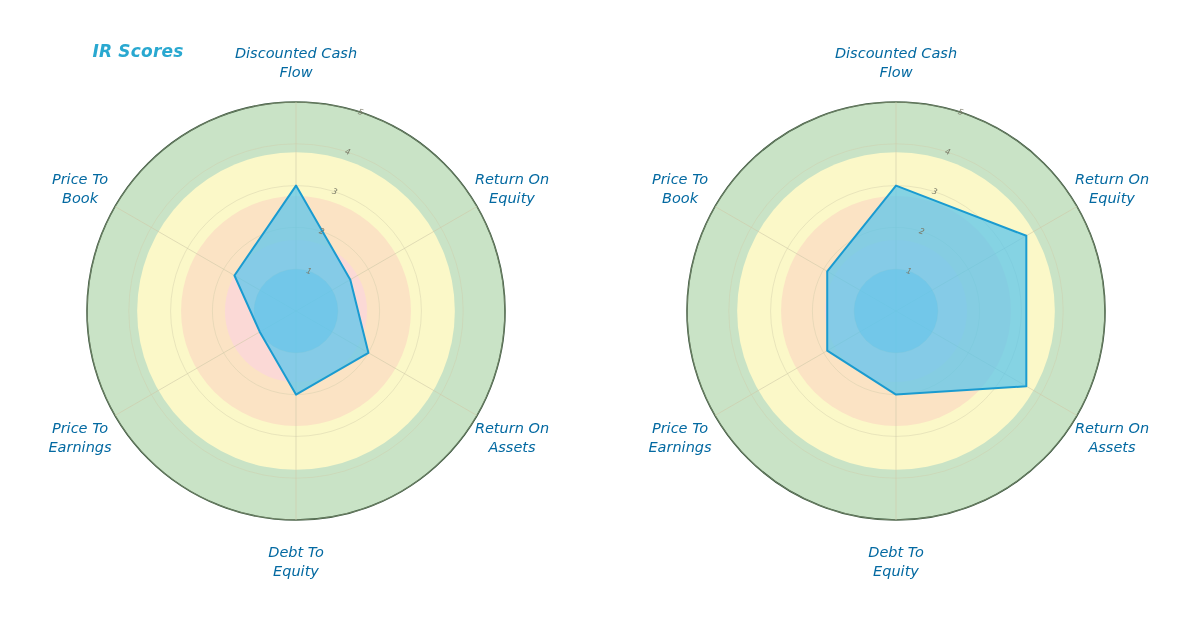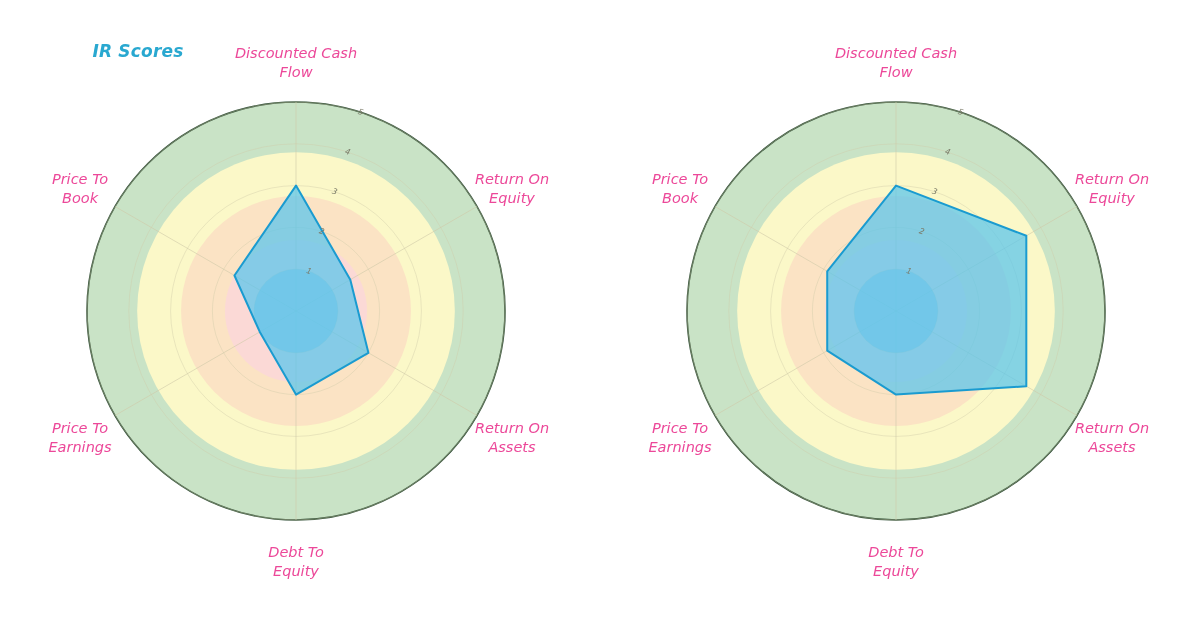--- a/index.html
+++ b/index.html
@@ -45,21 +45,21 @@
   .radar-svg {
     position: absolute;
     left: 0;
     top: 0;
   }
 
   .axis-label {
     position: absolute;
     font-size: 14.5px;
     line-height: 1.28;
-    color: #ec4899;
+    color: #0369a1;
     text-align: center;
     white-space: pre-line;
     pointer-events: none;
   }
 
   .tick-label {
     font-size: 8px;
     fill: #7a7a68;
     font-family: "DejaVu Sans", sans-serif;
   }

